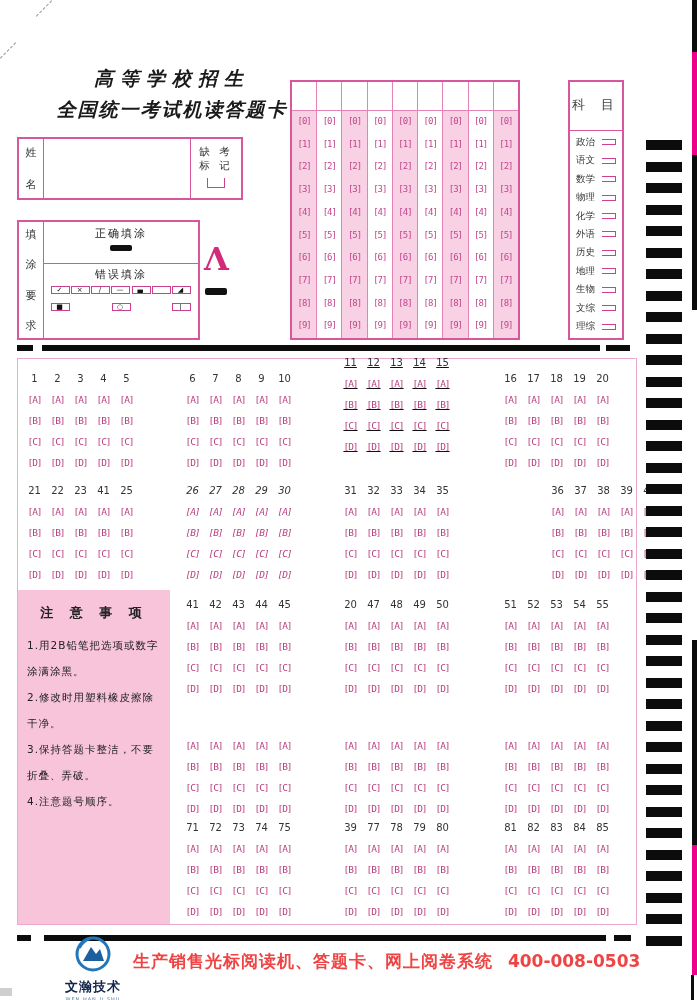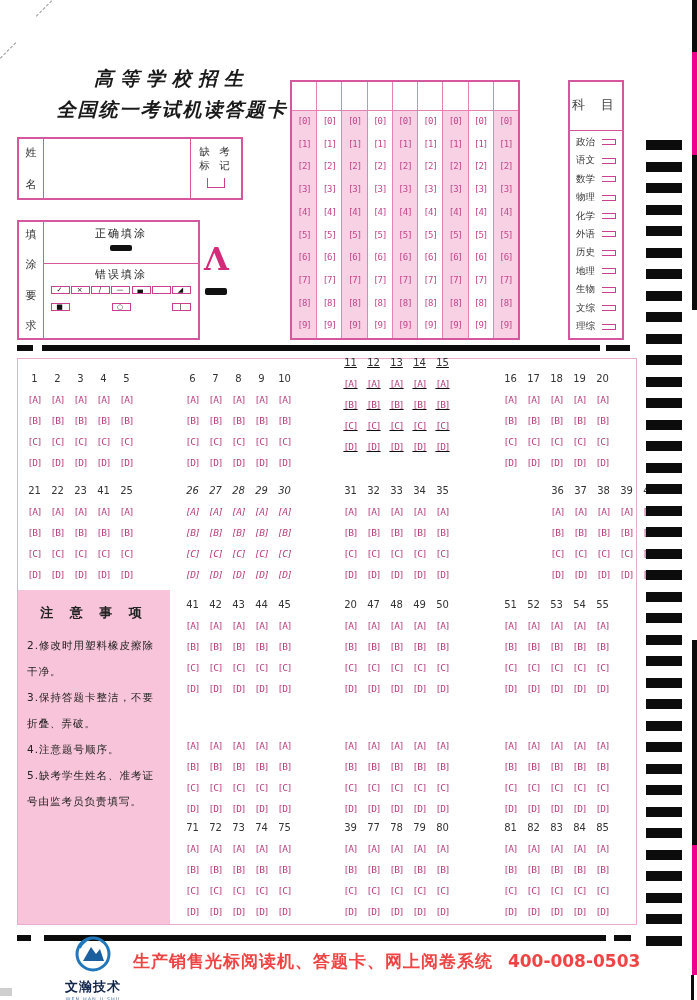--- a/index.html
+++ b/index.html
@@ -330,24 +330,24 @@
   </div>
 
   <div class="hdash" style="left:17px;top:345px;width:16px;"></div>
   <div class="hdash" style="left:42px;top:345px;width:558px;"></div>
   <div class="hdash" style="left:606px;top:345px;width:24px;"></div>
 
   <div class="answer-border"></div>
   <div class="notes-panel">
     <div class="notes-title">注 意 事 项</div>
     <div id="notes-list">
+        <div class="notes-item">1.用2B铅笔把选项或数字涂满涂黑。</div>
         <div class="notes-item">2.修改时用塑料橡皮擦除干净。</div>
         <div class="notes-item">3.保持答题卡整洁，不要折叠、弄破。</div>
         <div class="notes-item">4.注意题号顺序。</div>
-        <div class="notes-item">5.缺考学生姓名、准考证号由监考员负责填写。</div>
       </div>
   </div>
   <div id="answer-grid">
       <div class="agroup" style="left: 23px; top: 368px;">
         <div class="grow gnum">
           <span>1</span>
           <span>2</span>
           <span>3</span>
           <span>4</span>
           <span>5</span>

